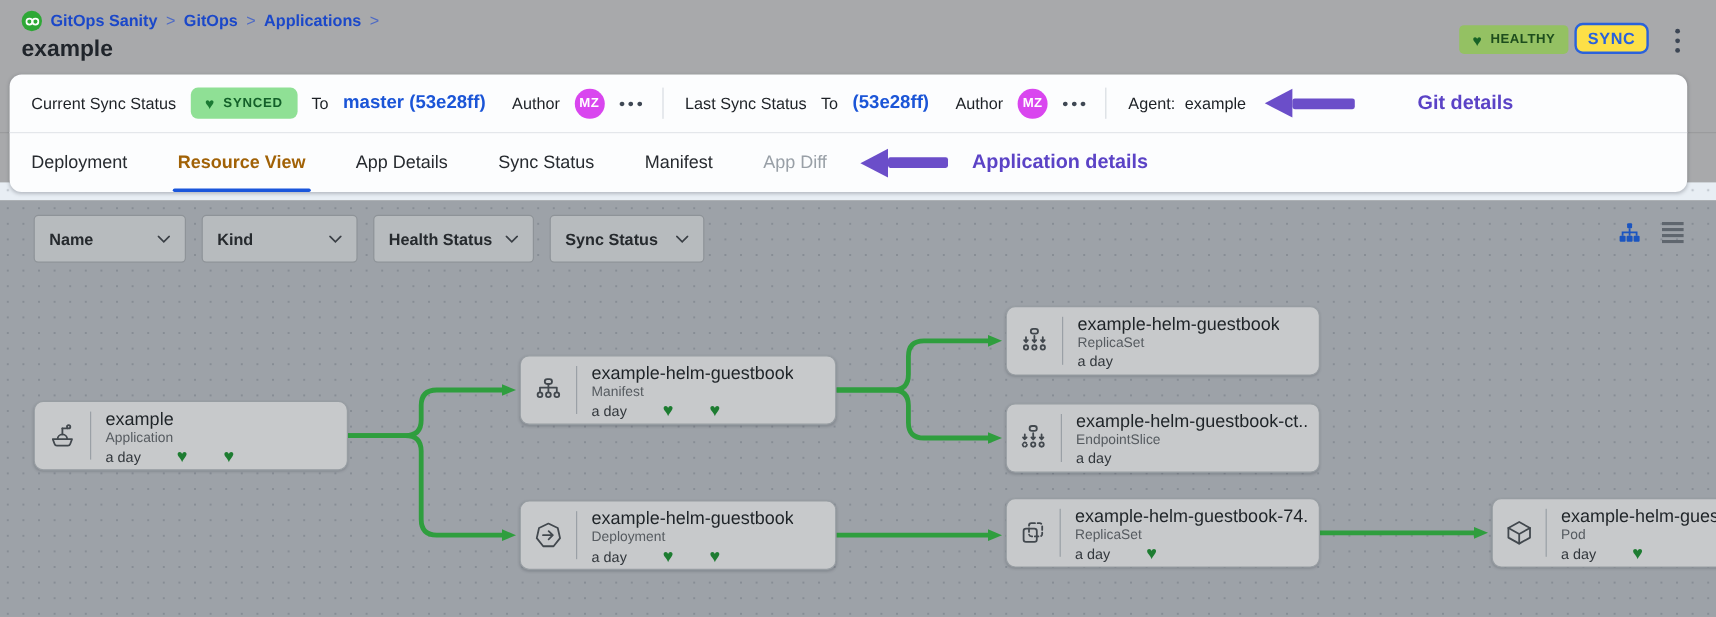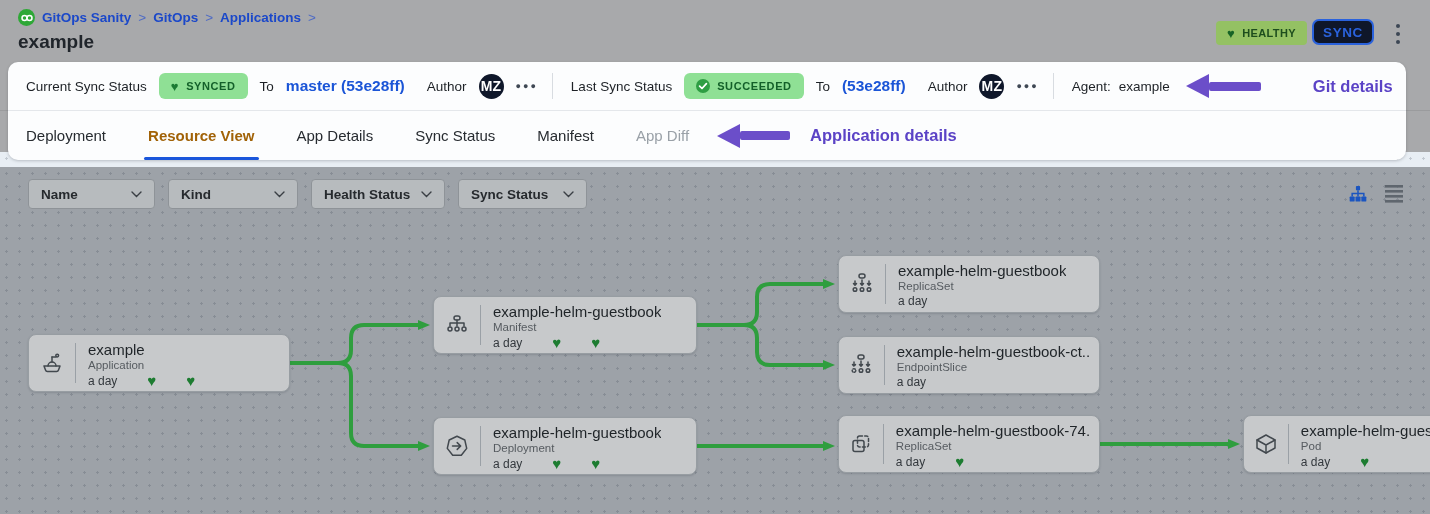--- a/index.html
+++ b/index.html
@@ -12,36 +12,36 @@
   
   .topbar{position:absolute;top:0;left:0;width:1430px;height:73px}
   .crumbs{position:absolute;top:9px;left:18px;display:flex;align-items:center;gap:7px;font-size:13.5px;font-weight:600;color:#1b48c9}
   .logo{width:17px;height:17px;border-radius:50%;background:#2ea836;display:flex;align-items:center;justify-content:center}
   .crumb-sep{color:#4f6bc4;font-weight:400}
   .page-title{position:absolute;top:31px;left:18px;font-size:19px;font-weight:700;color:#20252b}
   .health-badge{position:absolute;top:21px;left:1216px;height:24px;display:flex;align-items:center;gap:7px;
     background:#94c163;border-radius:4px;padding:0 11px;font-size:11px;font-weight:700;letter-spacing:.4px;color:#1d4d1d}
   .health-badge .heart-glyph{color:#176326;font-size:13px}
   .sync-btn{position:absolute;top:19px;left:1312px;width:62px;height:26px;box-sizing:border-box;
-    border:2px solid #2a62dc;border-radius:7px;background:#0f172a;color:#2a62dc;
+    border:2px solid #2a62dc;border-radius:7px;background:#fde047;color:#2a62dc;
     font-size:13.5px;font-weight:700;letter-spacing:.6px;display:flex;align-items:center;justify-content:center}
   .kebab{position:absolute;top:22px;left:1392px;width:12px;height:24px;display:flex;flex-direction:column;align-items:center;justify-content:space-between;padding:2px 0;box-sizing:border-box}
   .kebab i{width:4px;height:4px;border-radius:50%;background:#3c4654}
   .global-divider{position:absolute;top:110px;left:0;width:1430px;height:1px;background:#9a9b9d;z-index:1}
 
   
   .panel{position:absolute;top:62px;left:8px;width:1398px;height:98px;background:#fcfdfe;border-radius:10px;z-index:3;
     box-shadow:0 1px 3px rgba(40,45,55,.25)}
   .status-row{height:48px;display:flex;align-items:center;padding-left:18px;border-bottom:1px solid #e4e7eb;font-size:13.5px;color:#1d2126;white-space:nowrap}
   .status-row .gap{margin-left:12px}
   .badge{display:inline-flex;align-items:center;gap:7px;height:26px;padding:0 12px;border-radius:6px;background:#8fe095;
     color:#136029;font-size:11px;font-weight:700;letter-spacing:.6px}
   .badge .heart-glyph{color:#1b7a33;font-size:13px}
   .rev-link{color:#1b55d7;font-weight:700;font-size:15.5px}
-  .avatar{width:25px;height:25px;border-radius:50%;background:#0f172a;color:#fff;font-size:14px;font-weight:700;
+  .avatar{width:25px;height:25px;border-radius:50%;background:#d946ef;color:#fff;font-size:11px;font-weight:700;
     display:inline-flex;align-items:center;justify-content:center;letter-spacing:.3px}
   .more-dots{color:#3f4854;font-size:9px;letter-spacing:2px;font-weight:700}
   .vdiv{width:1px;height:26px;background:#d8dce1;margin-left:14px}
 
   
   .anno{display:flex;align-items:center}
   .anno .tri{width:0;height:0;border-top:12px solid transparent;border-bottom:12px solid transparent;border-right:23px solid #6b4ec9}
   .anno .bar{height:9px;background:#6b4ec9;border-radius:2px}
   .anno-label{color:#5b43c6;font-size:16.5px;font-weight:700}
 
@@ -53,21 +53,21 @@
   .tab.disabled{color:#99a0a7}
 
   
   .canvas{position:absolute;top:152px;left:0;width:1430px;height:362px;z-index:2}
   .canvas-strip{position:absolute;top:0;left:0;width:1430px;height:15px;background:#e8eef4;
     background-image:radial-gradient(#c3cad2 1.2px,transparent 1.3px);background-size:13px 13px}
   .canvas-dim{position:absolute;top:15px;left:0;width:1430px;height:347px;background:#9da2a8;
     background-image:radial-gradient(#878d95 1.1px,transparent 1.2px);background-size:13px 13px;overflow:hidden}
 
   
-  .filter-btn{position:absolute;top:12px;height:30px;box-sizing:border-box;background:#b7bbbe;border:1px solid #8e9398;border-radius:4px;
+  .filter-btn{position:absolute;top:12px;height:40px;box-sizing:border-box;background:#b7bbbe;border:1px solid #8e9398;border-radius:4px;
     display:flex;align-items:center;justify-content:space-between;padding:0 12px;font-size:13.5px;font-weight:600;color:#262a2e}
   .view-toggle{position:absolute;top:16px;width:22px;height:22px;display:flex;align-items:center;justify-content:center}
 
   
   .node{position:absolute;width:262px;height:58px;background:#c7c9cb;border:1px solid #979da2;border-radius:8px;
     box-sizing:border-box;display:flex;align-items:stretch;box-shadow:0 1px 2px rgba(40,45,55,.18)}
   .node .icon-box{width:46px;display:flex;align-items:center;justify-content:center;border-right:1px solid #9aa0a6;margin:8px 0}
   .node .body{padding:6px 10px 0 12px;overflow:hidden}
   .node .title{font-size:15px;color:#1f2428;white-space:nowrap;overflow:hidden}
   .node .kind{font-size:11.5px;color:#565b60;margin-top:1px}
@@ -120,27 +120,20 @@
     </span>
     <span class="gap">To</span>
     <span class="rev-link gap">master (53e28ff)</span>
     <span class="gap" style="margin-left:22px">Author</span>
     <span class="avatar gap">MZ</span>
     <span class="more-dots gap">●●●</span>
 
     <span class="vdiv"></span>
 
     <span class="gap" style="margin-left:18px">Last Sync Status</span>
-    <span class="badge gap">
-      <svg width="14" height="14" viewBox="0 0 14 14">
-          <circle cx="7" cy="7" r="7" fill="#2e9e43"></circle>
-          <path d="M3.6,7.2 L6,9.5 L10.4,4.6" stroke="#fff" stroke-width="1.7" fill="none" stroke-linecap="round" stroke-linejoin="round"></path>
-        </svg>
-      <span>SUCCEEDED</span>
-    </span>
     <span class="gap">To</span>
     <span class="rev-link gap">(53e28ff)</span>
     <span class="gap" style="margin-left:22px">Author</span>
     <span class="avatar gap">MZ</span>
     <span class="more-dots gap">●●●</span>
 
     <span class="vdiv"></span>
 
     <span class="gap" style="margin-left:18px">Agent:</span>
     <span class="gap" style="margin-left:8px">example</span>

